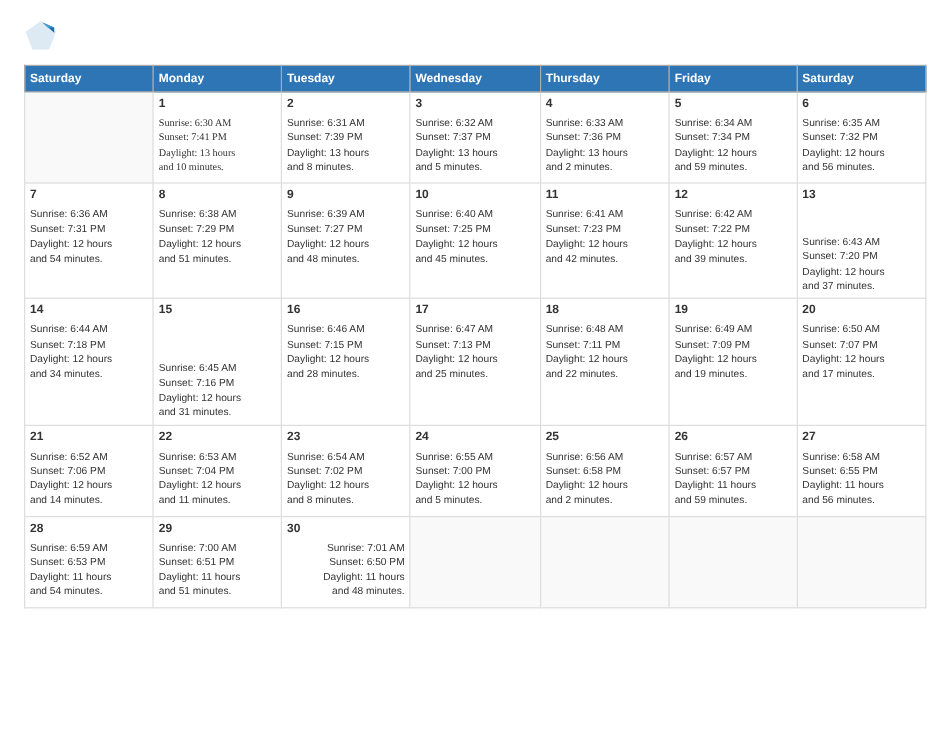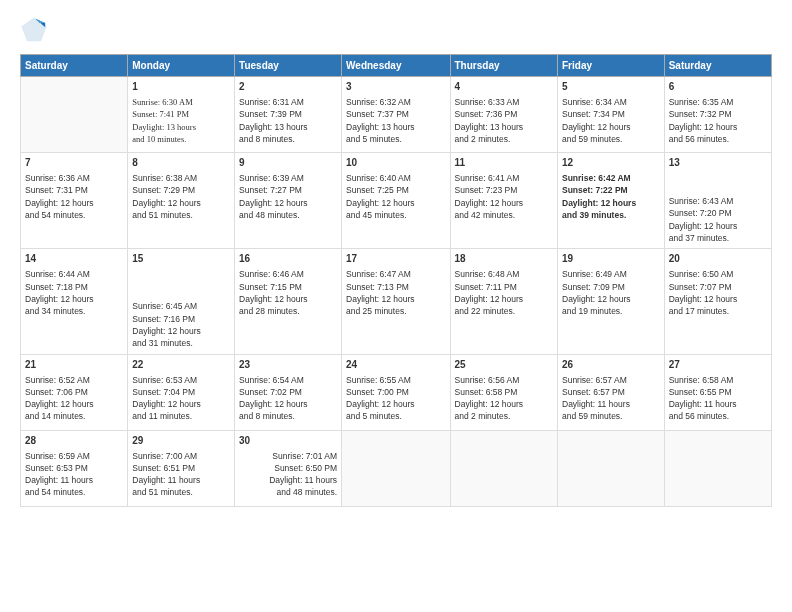--- a/index.html
+++ b/index.html
@@ -205,21 +205,21 @@
           </td>
           <td>
             <span class="day-number">11</span>
             <div class="day-info" style="white-space: pre-line;">Sunrise: 6:41 AM
 Sunset: 7:23 PM
 Daylight: 12 hours
 and 42 minutes.</div>
           </td>
           <td>
             <span class="day-number">12</span>
-            <div class="day-info" style="white-space: pre-line; font-weight: bold;">Sunrise: 6:42 AM
+            <div class="day-info" style="white-space: pre-line;">Sunrise: 6:42 AM
 Sunset: 7:22 PM
 Daylight: 12 hours
 and 39 minutes.</div>
           </td>
           <td>
             <span class="day-number">13</span>
             <div class="day-info" style="white-space: pre-line; margin-top: 25px;">Sunrise: 6:43 AM
 Sunset: 7:20 PM
 Daylight: 12 hours
 and 37 minutes.</div>

